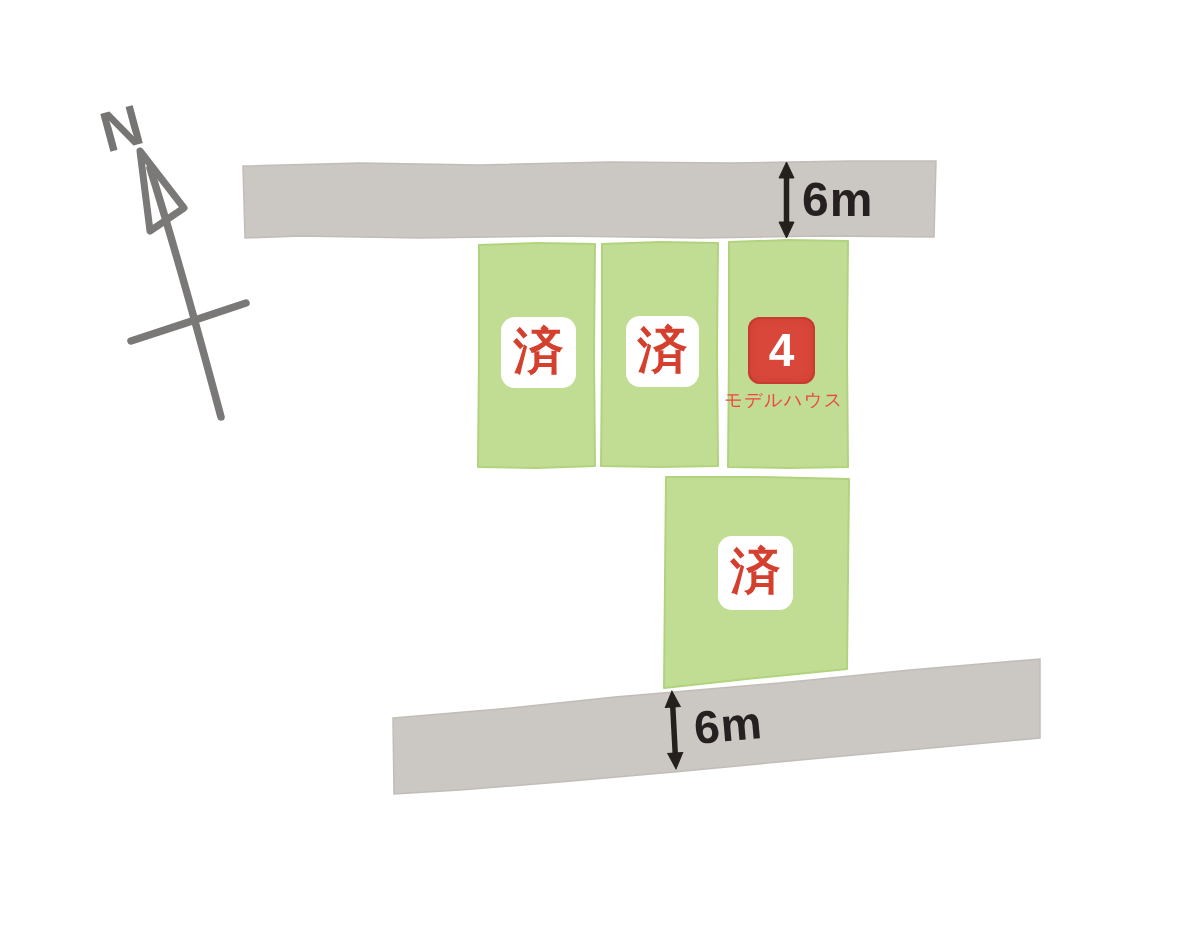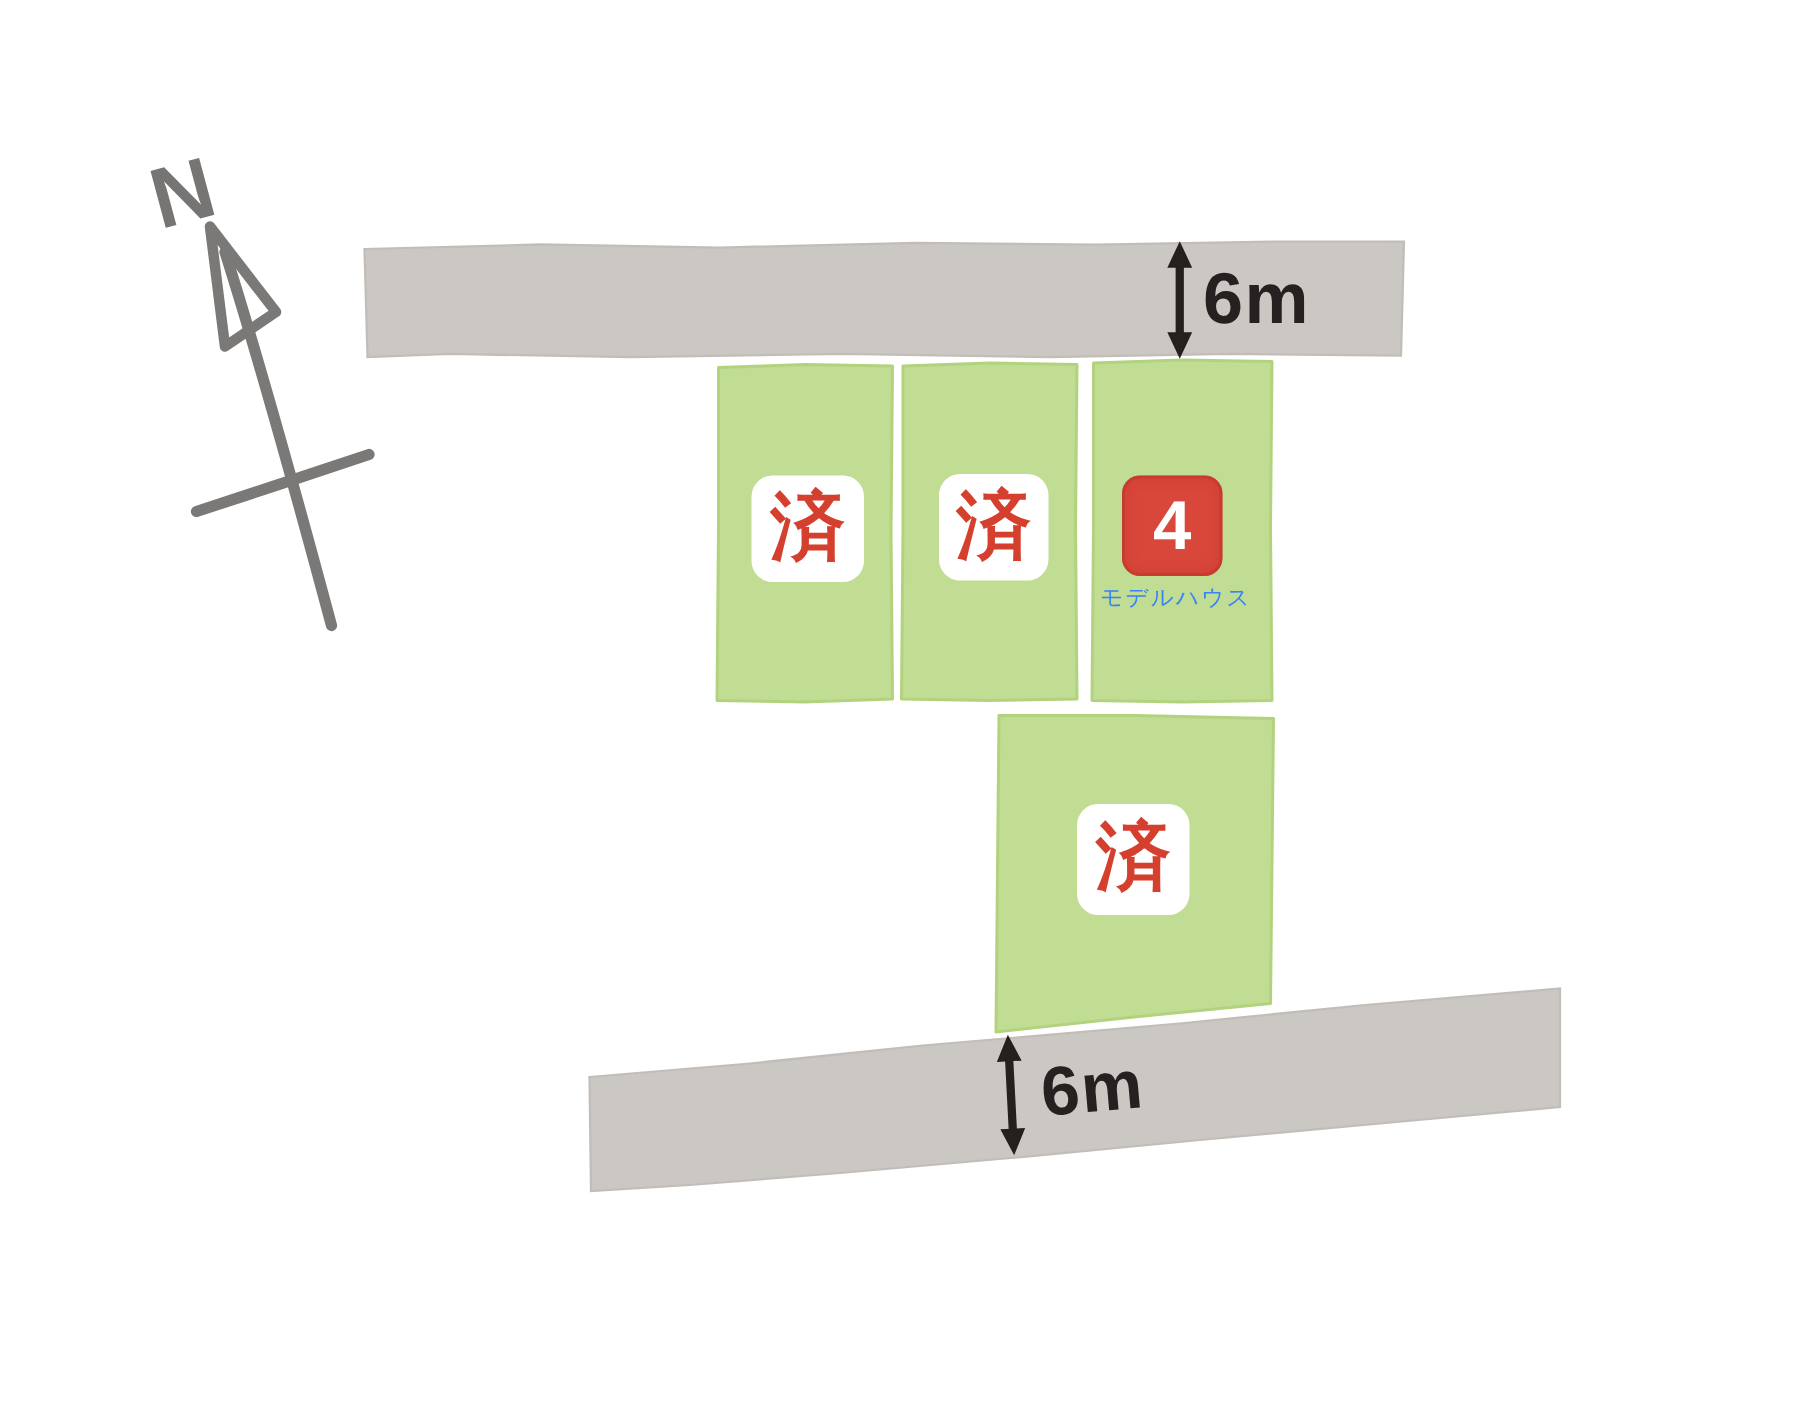--- a/index.html
+++ b/index.html
@@ -32,22 +32,22 @@
     font-size:46px;font-weight:bold;color:#ffffff;line-height:1;
     transform:translateY(-1px);
   }
   .dim-label{
     position:absolute;font-weight:bold;color:#262020;
     font-size:48px;letter-spacing:1px;line-height:1;
   }
   .dim-label.tilted{transform:rotate(-5deg);font-size:46px;}
   .caption{
     position:absolute;left:723px;top:389px;width:122px;
-    text-align:center;font-size:15px;letter-spacing:1.5px;
-    color:#3b82f6;line-height:1.2;
+    text-align:center;font-size:18px;letter-spacing:1.5px;
+    color:#ef4444;line-height:1.2;
     font-family:"DejaVu Sans","Liberation Sans",sans-serif;
   }
 </style>
 </head>
 <body>
 
 <div id="canvas">
 
   <svg id="base-svg" viewBox="0 0 1200 938">
 

